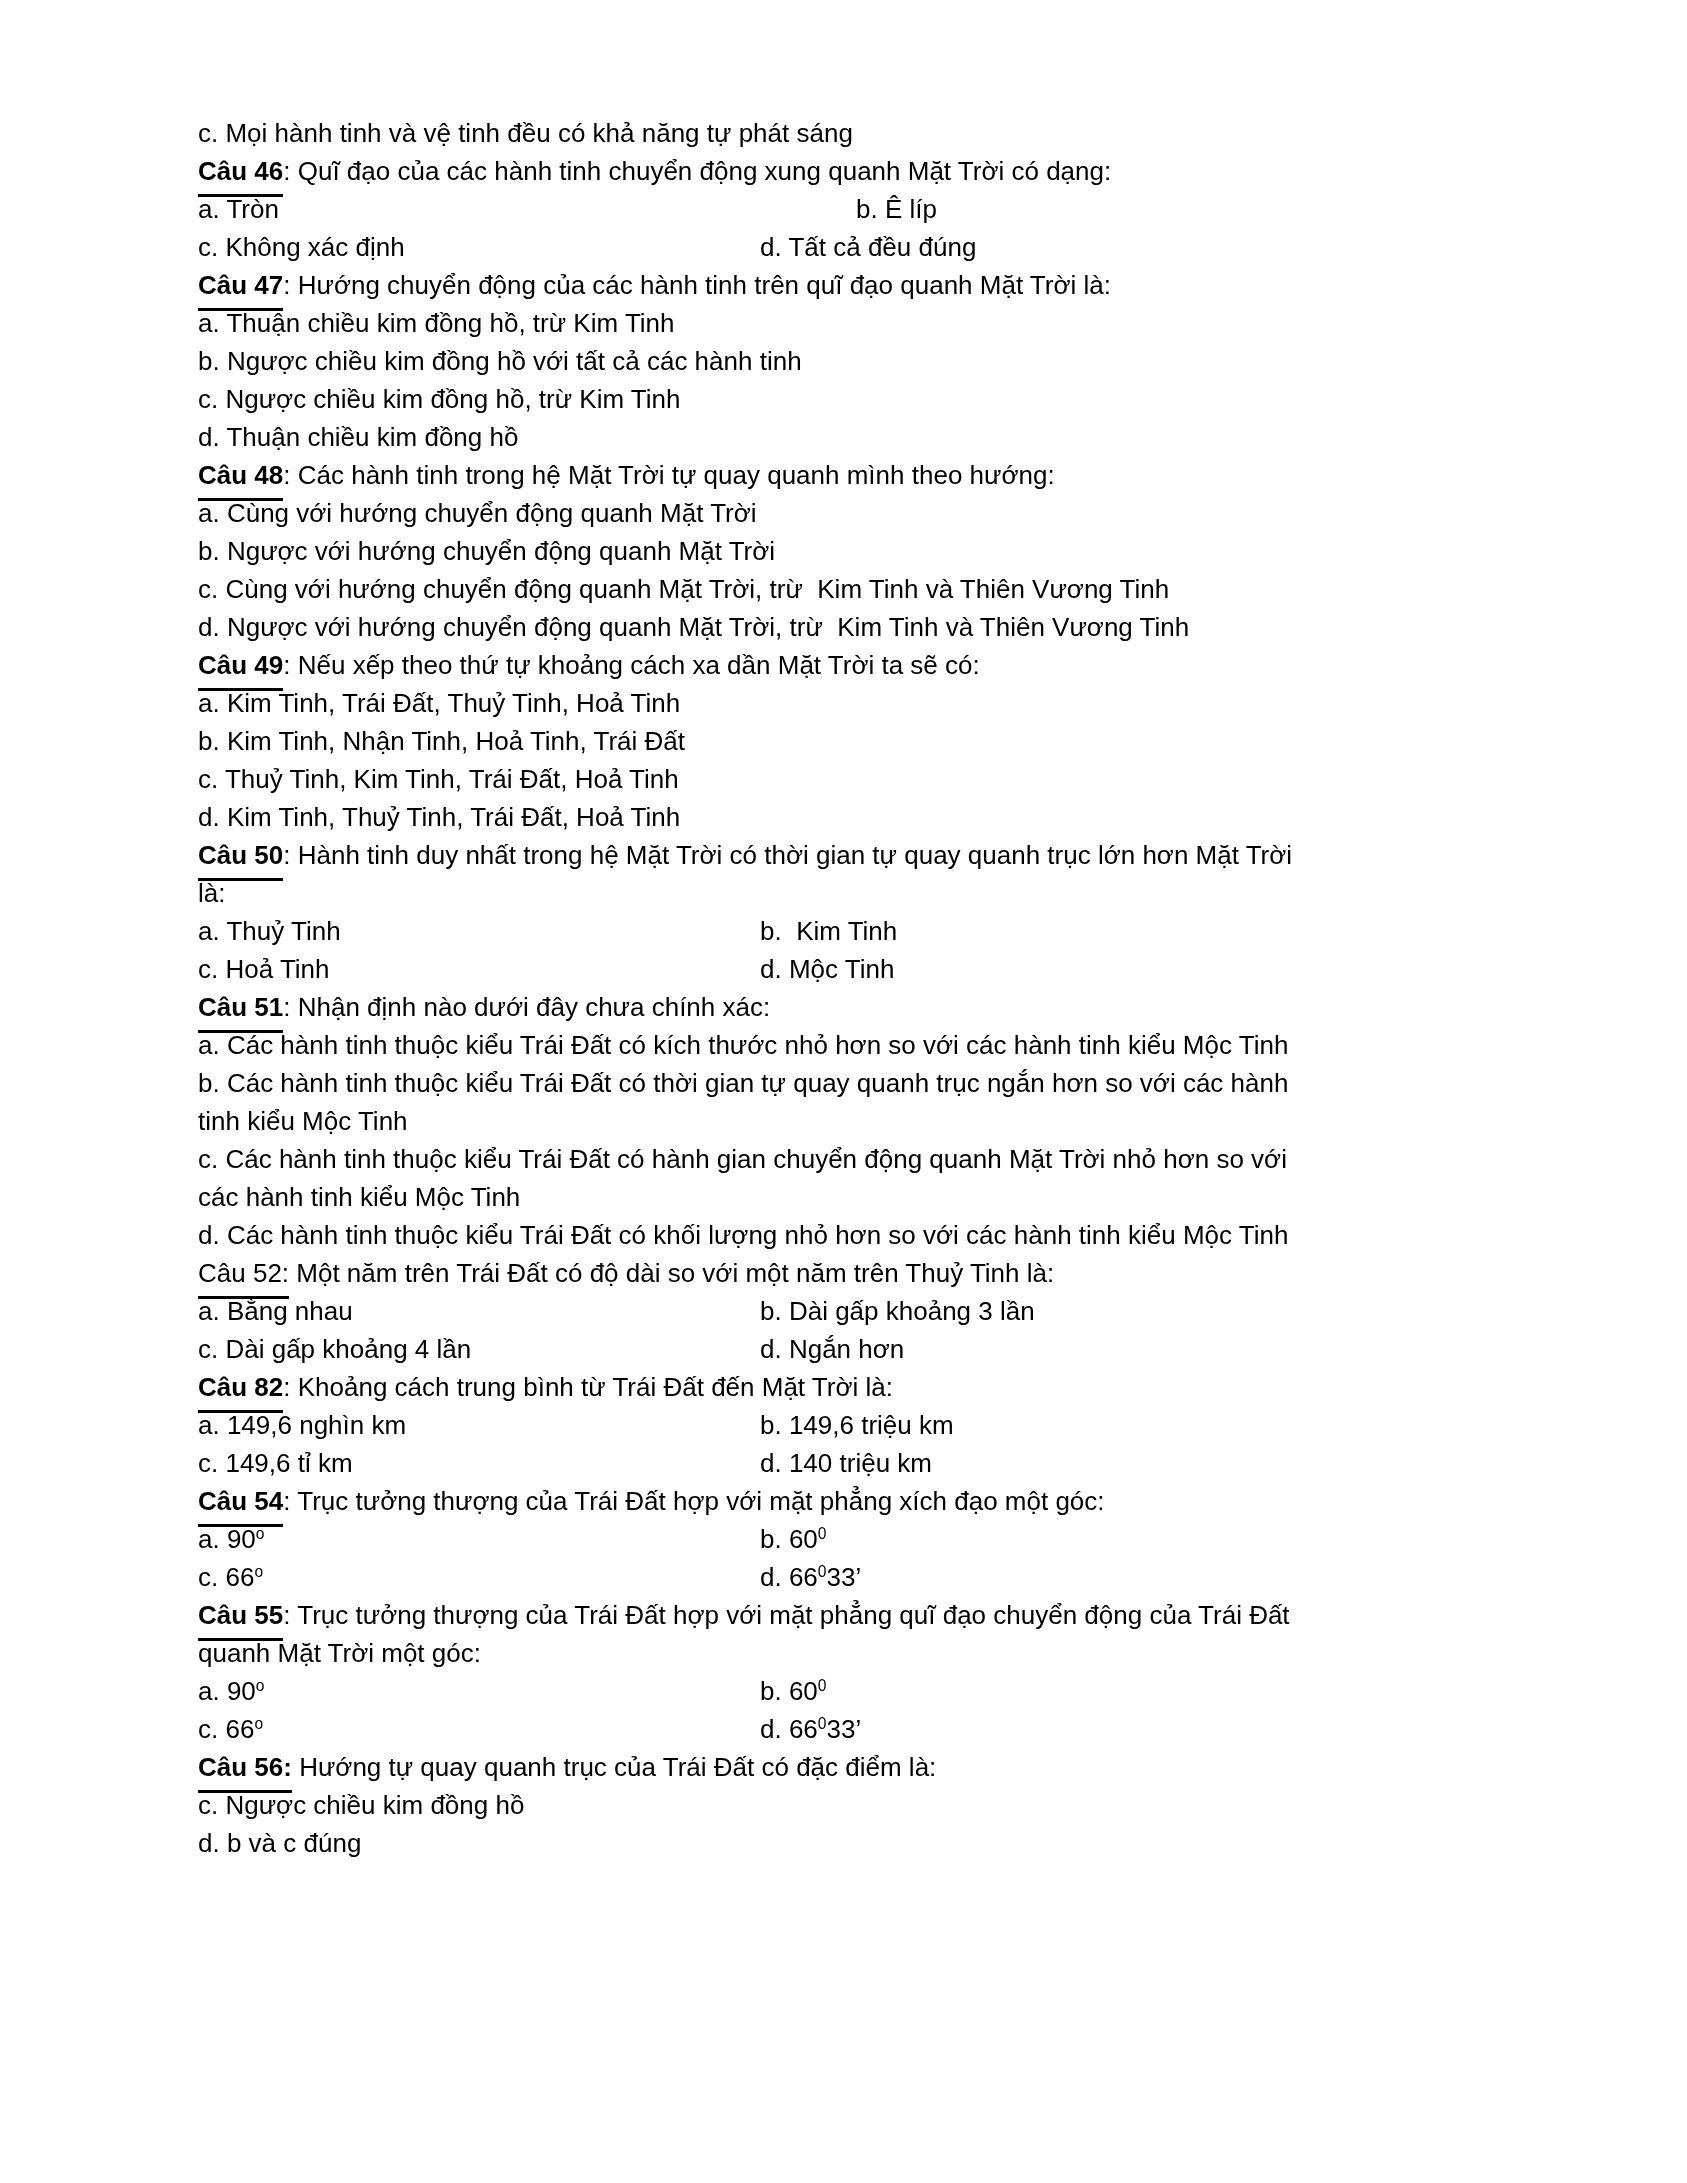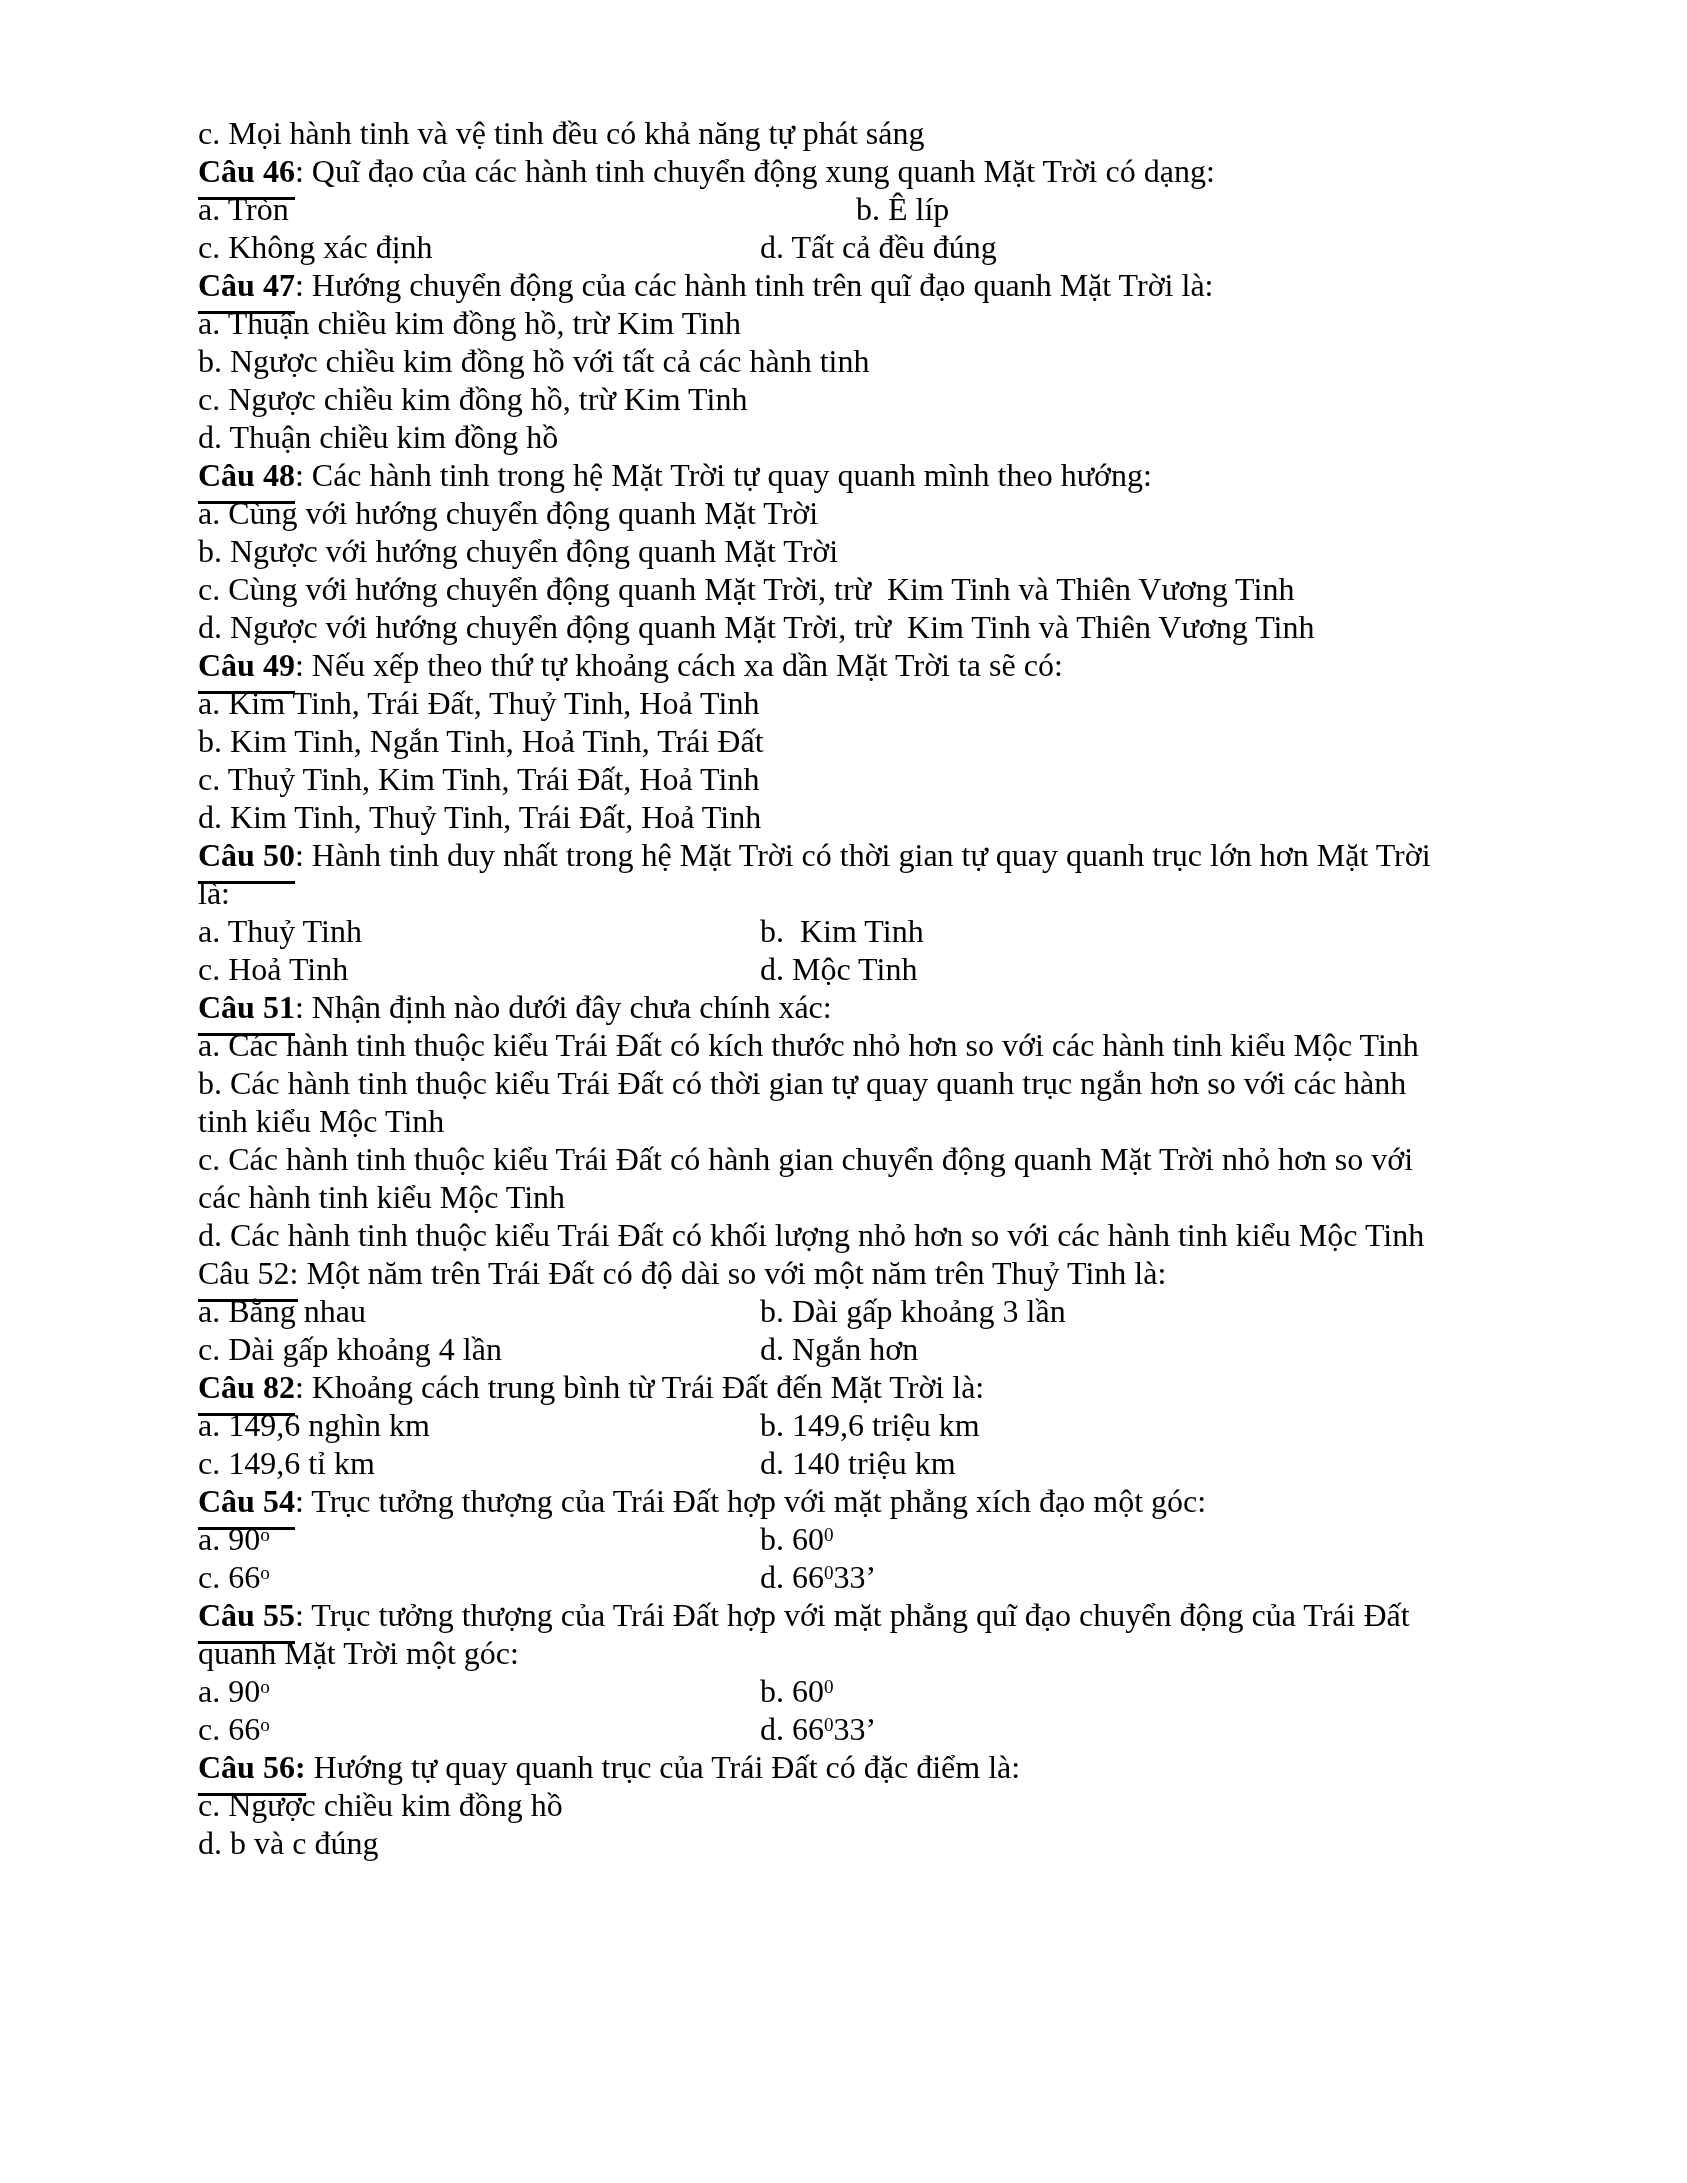--- a/index.html
+++ b/index.html
@@ -2,22 +2,22 @@
 <html style="font-size:10.6px"><head>
 <meta charset="utf-8">
 <style>
   html, body { margin: 0; padding: 0; background: #ffffff; }
   .page {
     position: relative;
     width: 1619px;
     height: 2183px;
     background: #ffffff;
     color: #000000;
-    font-family: Liberation Serif, serif;
-    font-size: 32px;
+    font-family: Liberation Sans, sans-serif;
+    font-size: 26px;
     overflow: hidden;
   }
   .content {
     position: absolute;
     left: 198px;
     top: 114px;
     width: 1330px;
   }
   .line {
     position: relative;
@@ -52,21 +52,21 @@
       <div class="line"><span><span>b. Ngược chiều kim đồng hồ với tất cả các hành tinh</span></span></div>
       <div class="line"><span><span>c. Ngược chiều kim đồng hồ, trừ Kim Tinh</span></span></div>
       <div class="line"><span><span>d. Thuận chiều kim đồng hồ</span></span></div>
       <div class="line"><span class="qlabel bold">Câu 48</span><span>: Các hành tinh trong hệ Mặt Trời tự quay quanh mình theo hướng:</span></div>
       <div class="line"><span><span>a. Cùng với hướng chuyển động quanh Mặt Trời</span></span></div>
       <div class="line"><span><span>b. Ngược với hướng chuyển động quanh Mặt Trời</span></span></div>
       <div class="line"><span><span>c. Cùng với hướng chuyển động quanh Mặt Trời, trừ  Kim Tinh và Thiên Vương Tinh</span></span></div>
       <div class="line"><span><span>d. Ngược với hướng chuyển động quanh Mặt Trời, trừ  Kim Tinh và Thiên Vương Tinh</span></span></div>
       <div class="line"><span class="qlabel bold">Câu 49</span><span>: Nếu xếp theo thứ tự khoảng cách xa dần Mặt Trời ta sẽ có:</span></div>
       <div class="line"><span><span>a. Kim Tinh, Trái Đất, Thuỷ Tinh, Hoả Tinh</span></span></div>
-      <div class="line"><span><span>b. Kim Tinh, Ngắn Tinh, Hoả Tinh, Trái Đất</span></span></div>
+      <div class="line"><span><span>b. Kim Tinh, Nhận Tinh, Hoả Tinh, Trái Đất</span></span></div>
       <div class="line"><span><span>c. Thuỷ Tinh, Kim Tinh, Trái Đất, Hoả Tinh</span></span></div>
       <div class="line"><span><span>d. Kim Tinh, Thuỷ Tinh, Trái Đất, Hoả Tinh</span></span></div>
       <div class="line"><span class="qlabel bold">Câu 50</span><span>: Hành tinh duy nhất trong hệ Mặt Trời có thời gian tự quay quanh trục lớn hơn Mặt Trời</span></div>
       <div class="line"><span><span>là:</span></span></div>
       <div class="line"><span><span>a. Thuỷ Tinh</span></span><span class="col2"><span>b.  Kim Tinh</span></span></div>
       <div class="line"><span><span>c. Hoả Tinh</span></span><span class="col2"><span>d. Mộc Tinh</span></span></div>
       <div class="line"><span class="qlabel bold">Câu 51</span><span>: Nhận định nào dưới đây chưa chính xác:</span></div>
       <div class="line"><span><span>a. Các hành tinh thuộc kiểu Trái Đất có kích thước nhỏ hơn so với các hành tinh kiểu Mộc Tinh</span></span></div>
       <div class="line"><span><span>b. Các hành tinh thuộc kiểu Trái Đất có thời gian tự quay quanh trục ngắn hơn so với các hành</span></span></div>
       <div class="line"><span><span>tinh kiểu Mộc Tinh</span></span></div>

